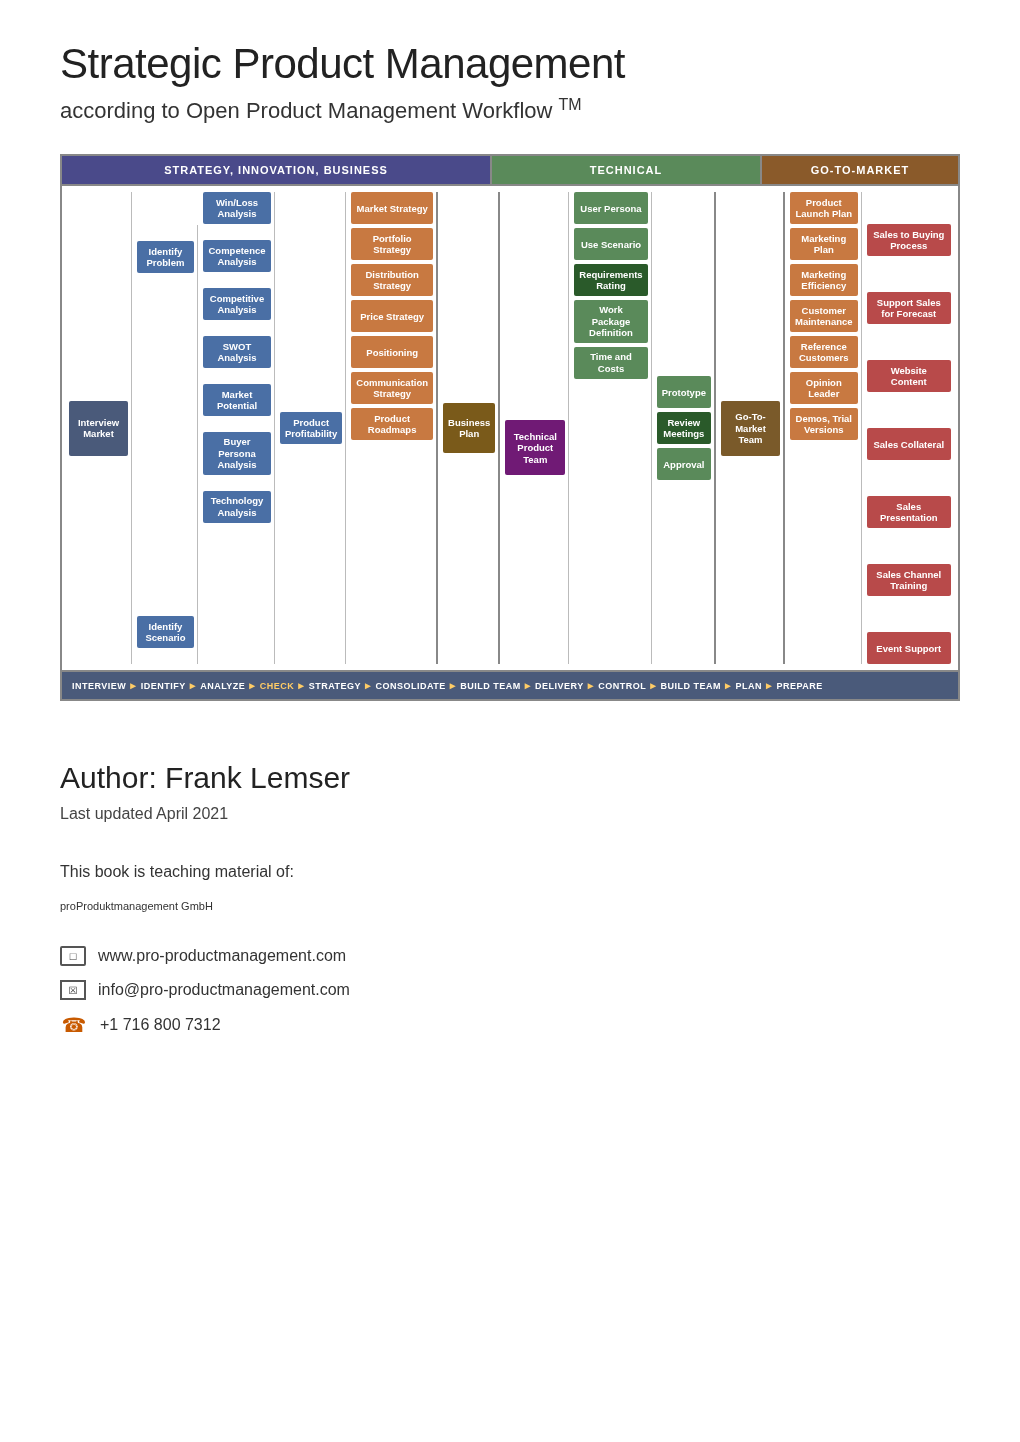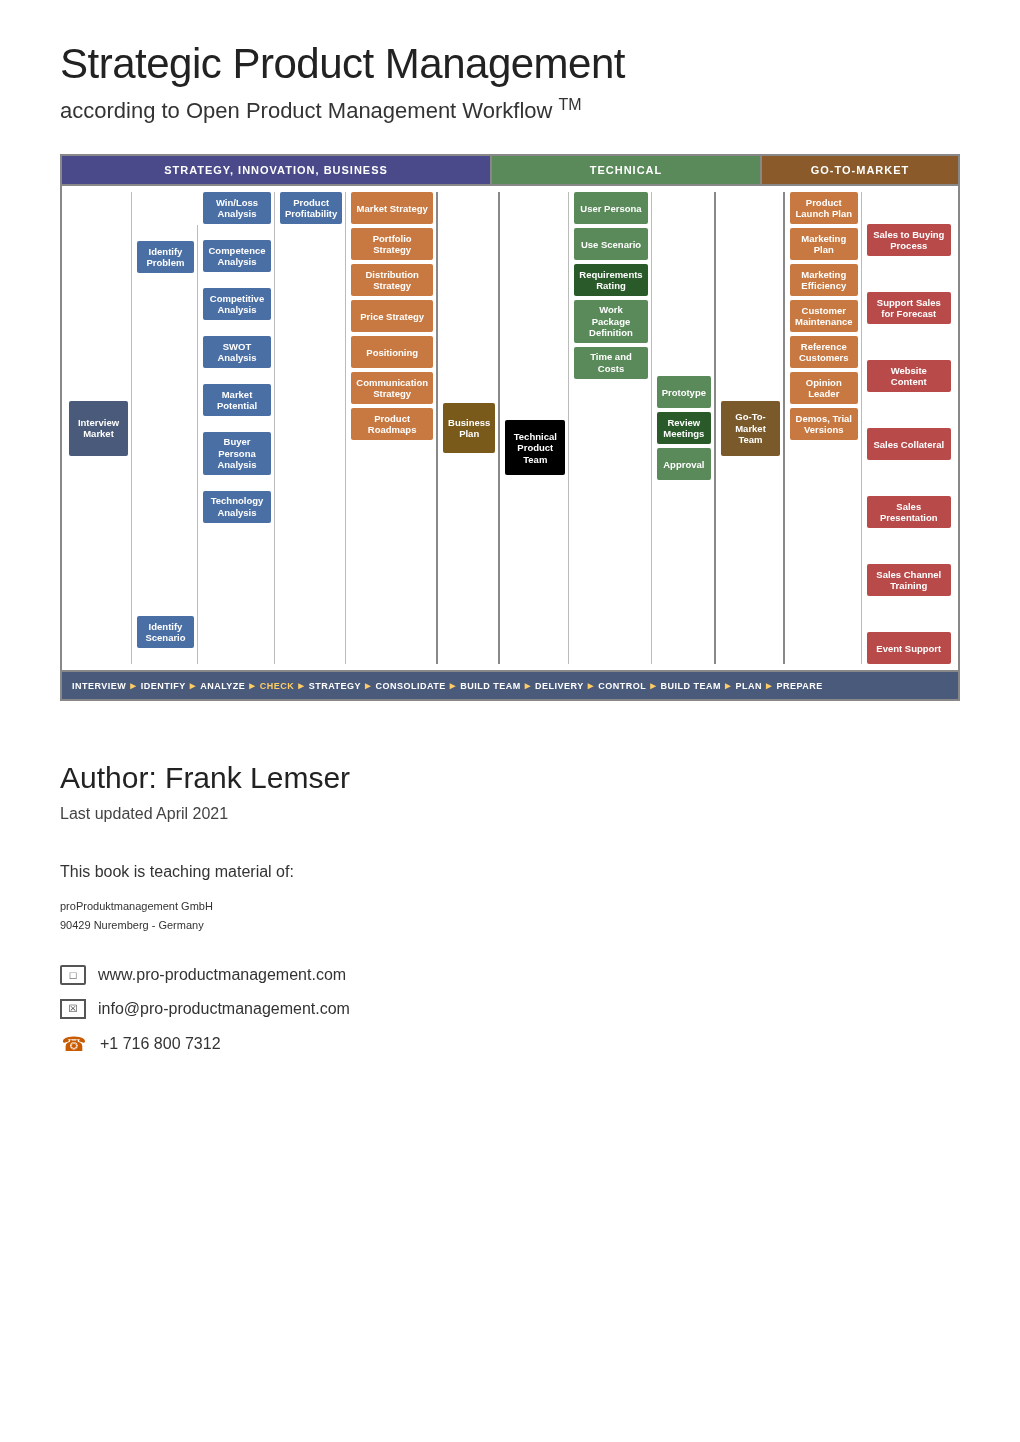--- a/index.html
+++ b/index.html
@@ -189,40 +189,40 @@
     <div style="flex:0 0 75px; display:flex; flex-direction:column; gap:16px; border-right:1px solid #bbb; padding:0 3px;">
       <div class="card card-blue">Win/Loss Analysis</div>
       <div class="card card-blue">Competence Analysis</div>
       <div class="card card-blue">Competitive Analysis</div>
       <div class="card card-blue">SWOT Analysis</div>
       <div class="card card-blue">Market Potential</div>
       <div class="card card-blue">Buyer Persona Analysis</div>
       <div class="card card-blue">Technology Analysis</div>
     </div>
 
-    <div style="flex:0 0 67px; display:flex; flex-direction:column; gap:4px; border-right:1px solid #bbb; padding:0 3px; ">
+    <div style="flex:0 0 67px; display:flex; flex-direction:column; gap:4px; border-right:1px solid #bbb; padding:0 3px; justify-content:center;">
       <div class="card card-blue">Product Profitability</div>
     </div>
 
     <div style="flex:0 0 77px; display:flex; flex-direction:column; gap:4px; border-right:2px solid #888; padding:0 3px;">
       <div class="card card-orange">Market Strategy</div>
       <div class="card card-orange">Portfolio Strategy</div>
       <div class="card card-orange">Distribution Strategy</div>
       <div class="card card-orange">Price Strategy</div>
       <div class="card card-orange">Positioning</div>
       <div class="card card-orange">Communication Strategy</div>
       <div class="card card-orange">Product Roadmaps</div>
     </div>
 
     <div style="flex:0 0 58px; display:flex; flex-direction:column; gap:4px; border-right:2px solid #888; padding:0 3px; justify-content:center;">
       <div class="card" style="background:#7a5a1a; min-height:50px;">Business Plan</div>
     </div>
 
     <div style="flex:0 0 67px; display:flex; flex-direction:column; gap:4px; border-right:1px solid #bbb; padding:0 3px; justify-content:center;">
-      <div class="card" style="background:#000000; min-height:55px;margin-top:39px;">Technical Product Team</div>
+      <div class="card" style="background:#701a75; min-height:55px;margin-top:39px;">Technical Product Team</div>
     </div>
 
     <div style="flex:0 0 71px; display:flex; flex-direction:column; gap:4px; border-right:1px solid #bbb; padding:0 3px;">
       <div class="card card-green">User Persona</div>
       <div class="card card-green">Use Scenario</div>
       <div class="card" style="background:#2a5a2a;">Requirements Rating</div>
       <div class="card card-green">Work Package Definition</div>
       <div class="card card-green">Time and Costs</div>
     </div>
 
@@ -286,21 +286,20 @@
 </div>
 
 <div class="author-section">
   <h2 class="author-name">Author: Frank Lemser</h2>
   <p class="last-updated">Last updated April 2021</p>
 
   <p class="teaching-text">This book is teaching material of:</p>
 
   <div class="company-block">
     <div>proProduktmanagement GmbH</div>
-    <div>90429 Nuremberg - Germany</div>
   </div>
 
   <div class="contact-item">
     <span class="contact-icon contact-icon-globe" style="border:2px solid #555; width:26px; height:20px; display:inline-flex; align-items:center; justify-content:center; font-size:11px;">□</span>
     <span>www.pro-productmanagement.com</span>
   </div>
 
   <div class="contact-item">
     <span class="contact-icon contact-icon-email" style="border:2px solid #555; width:26px; height:20px; display:inline-flex; align-items:center; justify-content:center; font-size:10px;">☒</span>
     <span>info@pro-productmanagement.com</span>

